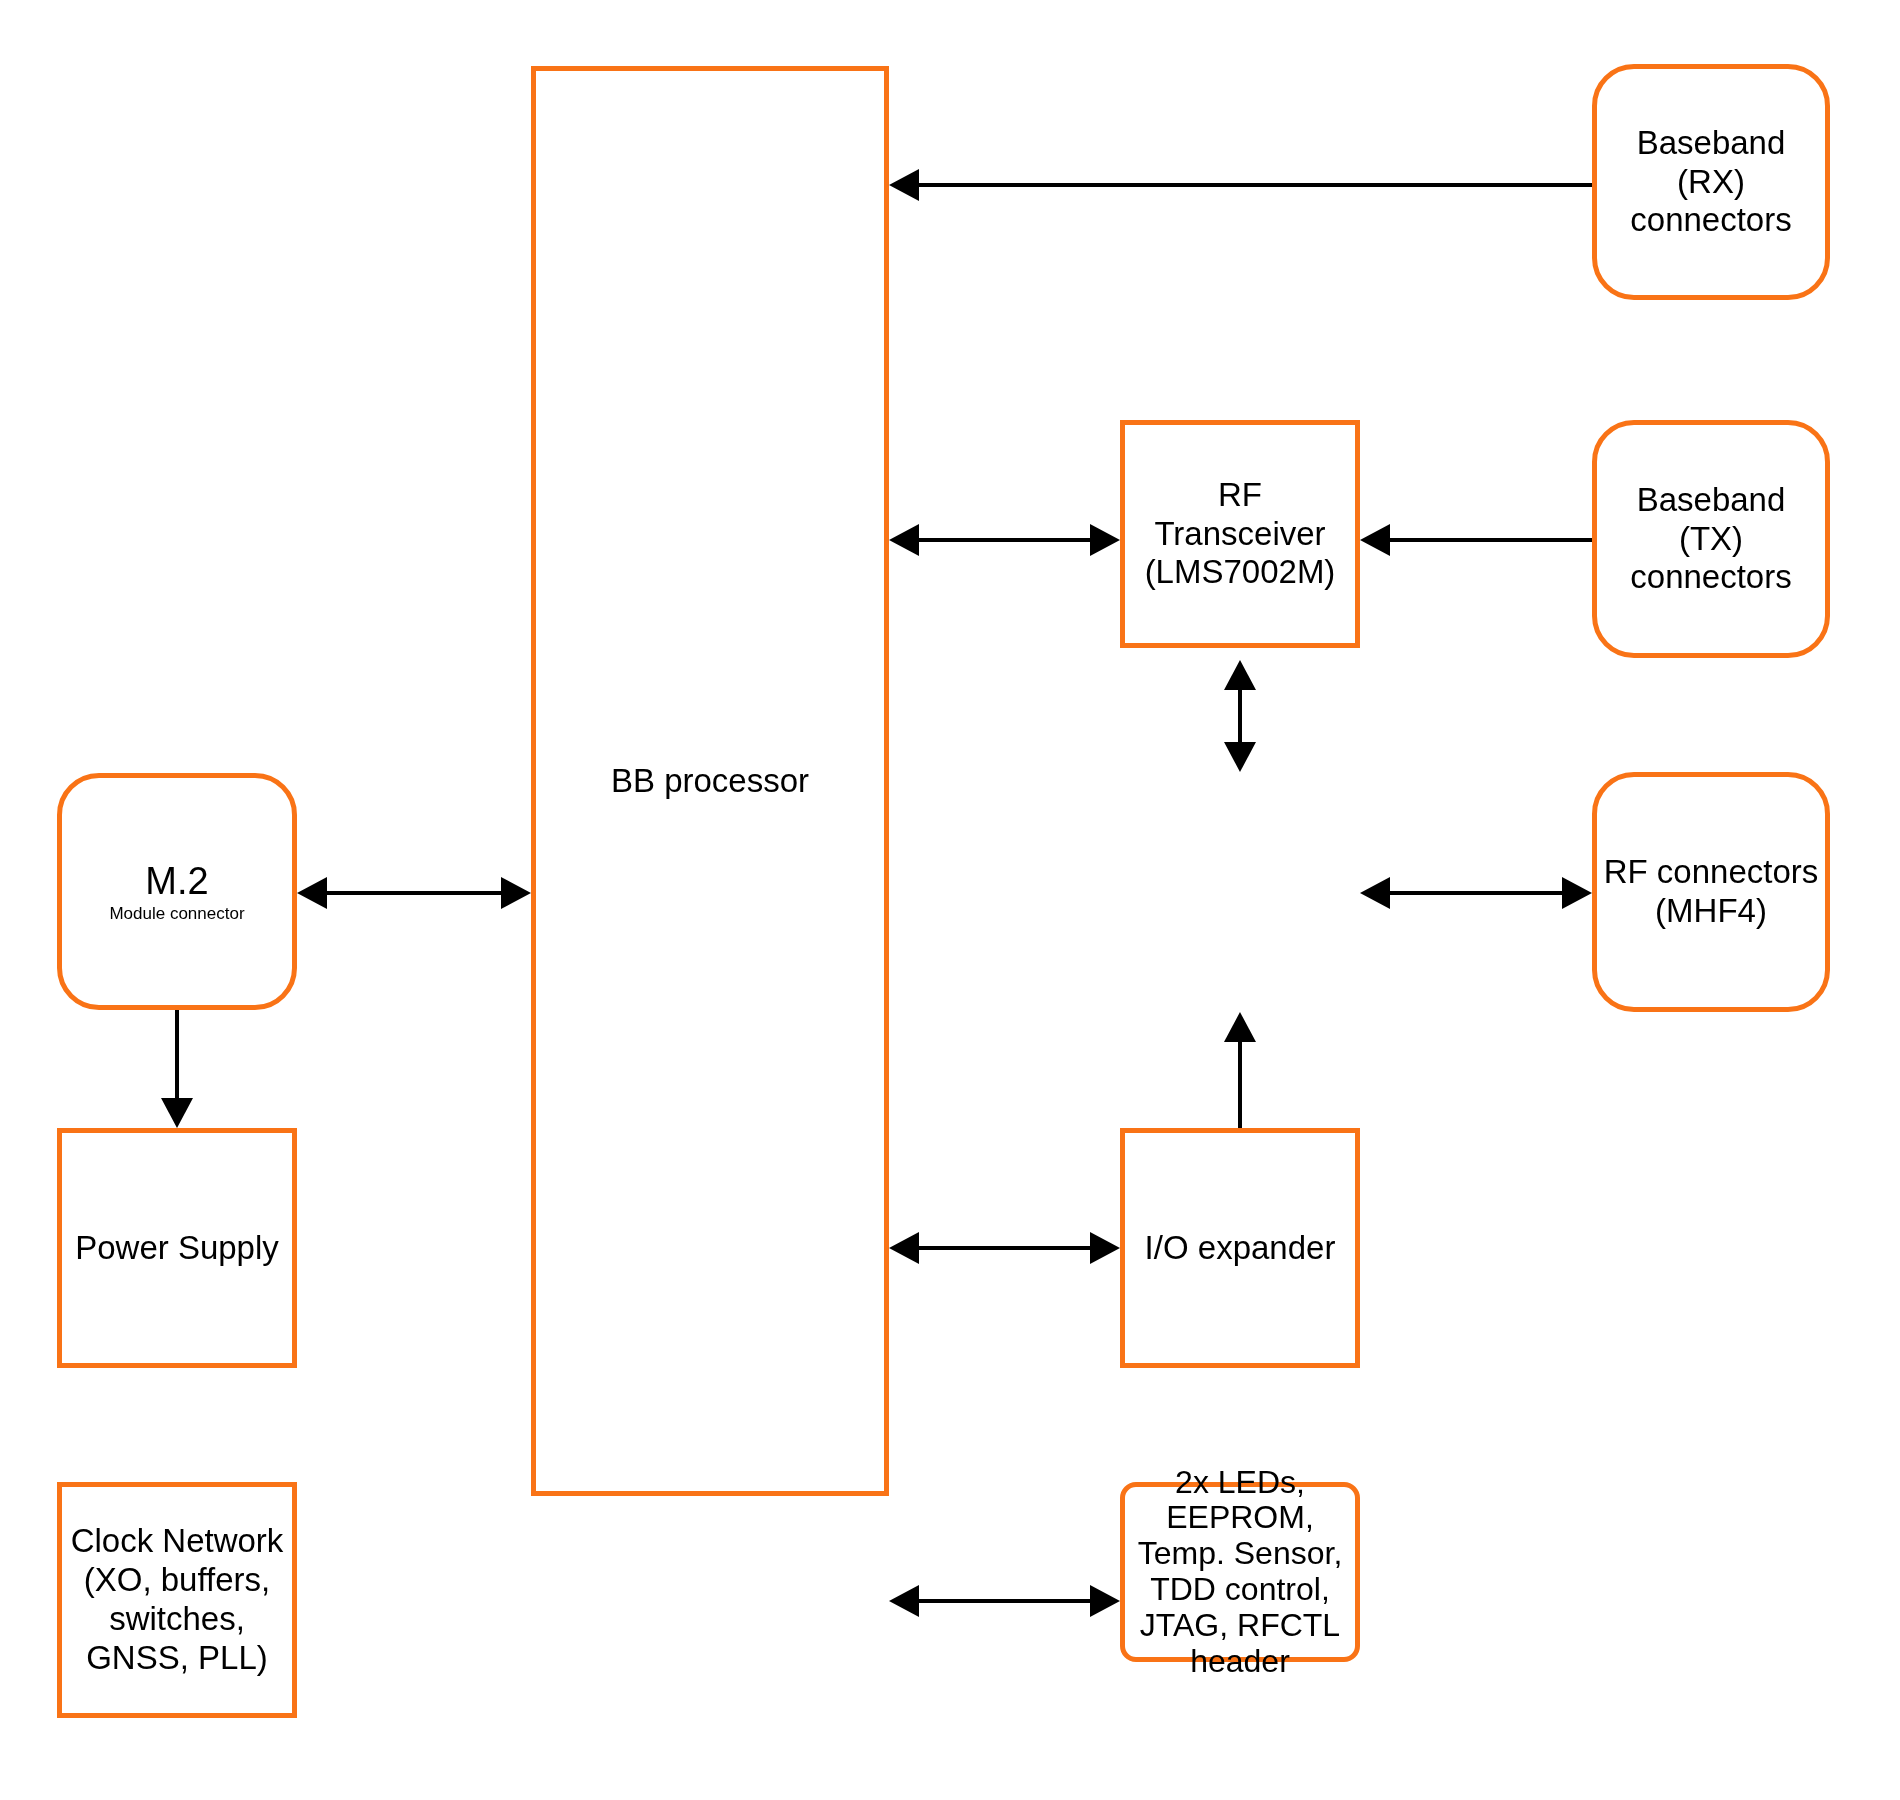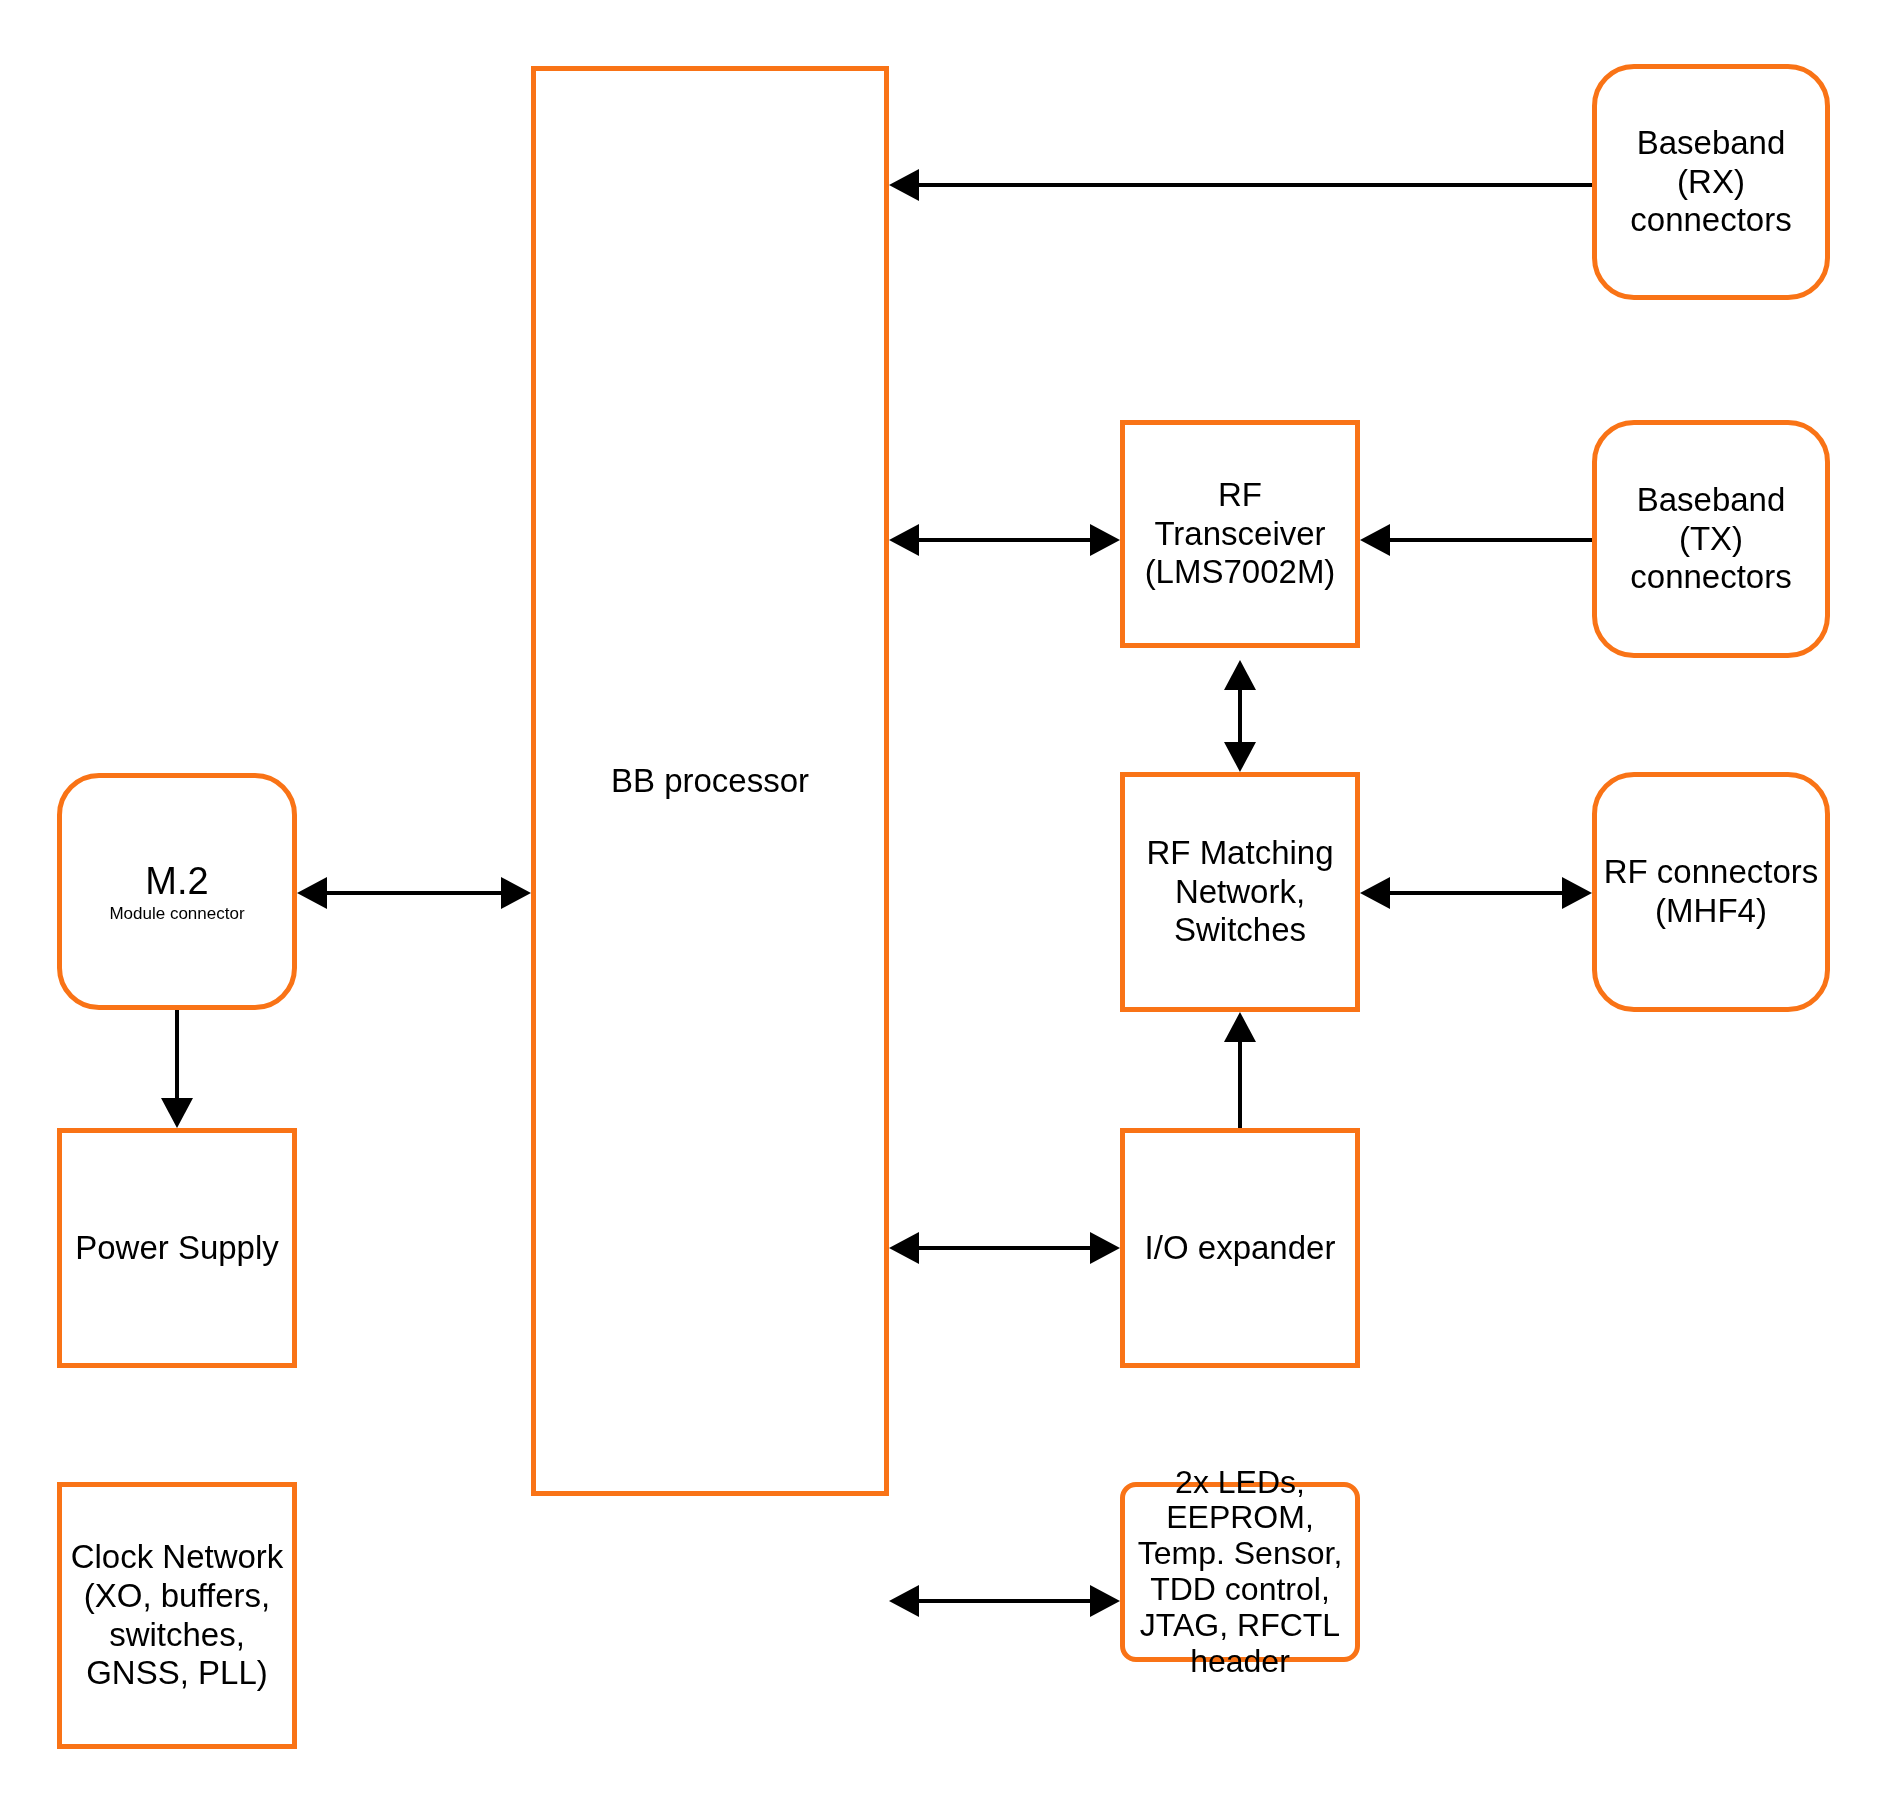--- a/index.html
+++ b/index.html
@@ -83,38 +83,33 @@
 
   <div class="block rounded" style="left:57px; top:773px; width:240px; height:237px; flex-direction:column;">
     <span class="big">M.2</span>
     <span class="small">Module connector</span>
   </div>
 
   <div class="block" style="left:57px; top:1128px; width:240px; height:240px;">
     <span class="lbl">Power Supply</span>
   </div>
 
-  <div class="block" style="left:57px; top:1482px; width:240px; height:267px;">
+  <div class="block" style="left:57px; top:1482px; width:240px; height:236px;">
     <span class="lbl">Clock Network
 (XO, buffers,
 switches,
 GNSS, PLL)</span>
   </div>
 
   <div class="block" style="left:1120px; top:420px; width:240px; height:228px;">
     <span class="lbl">RF
 Transceiver
 (LMS7002M)</span>
   </div>
 
-  <div class="block" style="left:1120px; top:772px; width:240px; height:240px;">
-    <span class="lbl">RF Matching
-Network,
-Switches</span>
-  </div>
 
   <div class="block" style="left:1120px; top:1128px; width:240px; height:240px;">
     <span class="lbl">I/O expander</span>
   </div>
 
   <div class="block" style="left:1120px; top:1482px; width:240px; height:180px; overflow:visible;border-radius:16px;">
     <span class="lbl overflow" style="font-size:32px; line-height:1.12;">2x LEDs,
 EEPROM,
 Temp. Sensor,
 TDD control,

